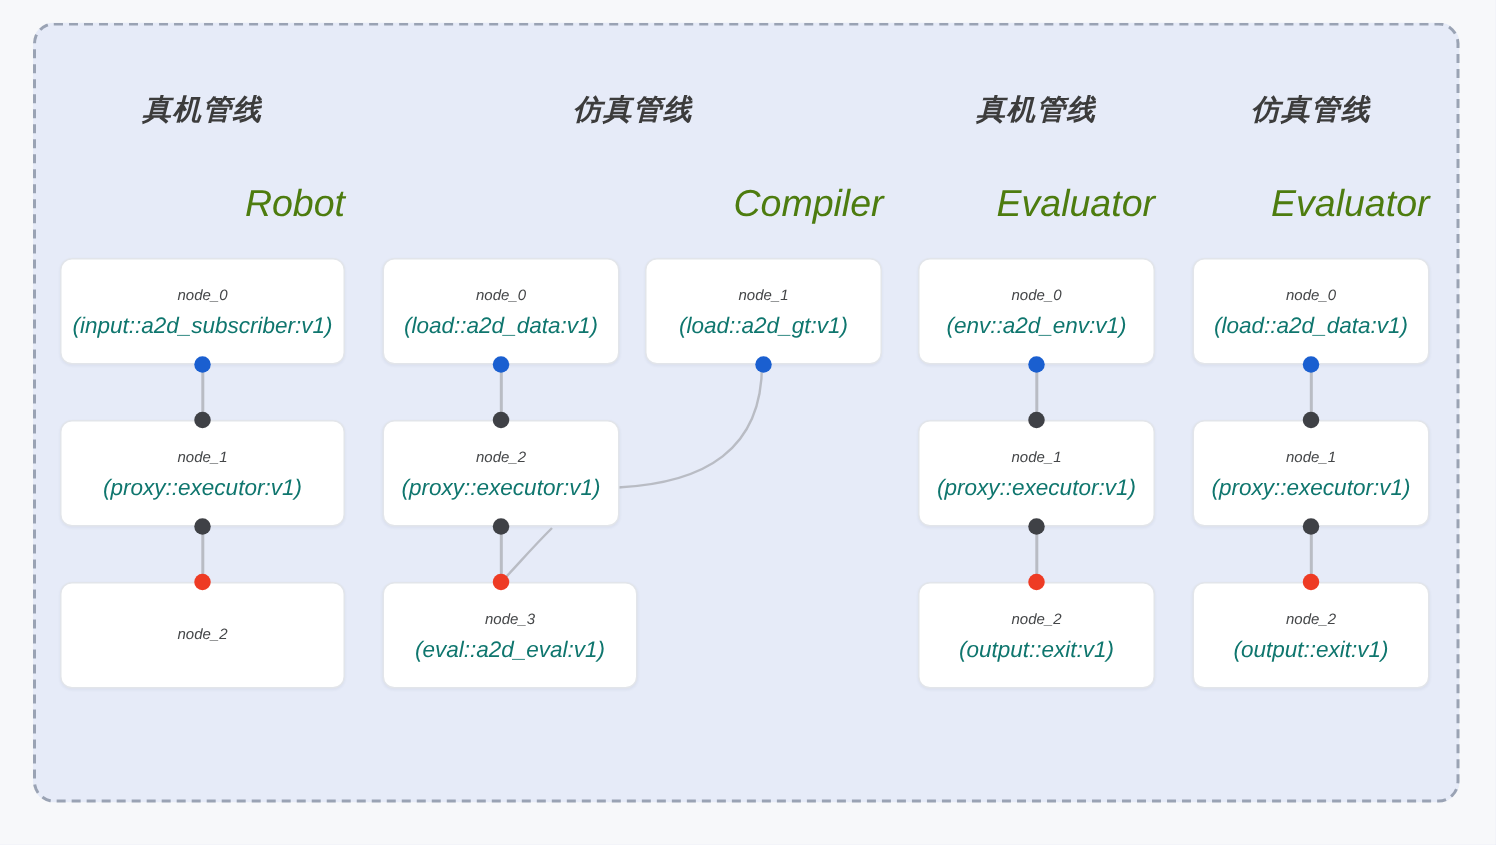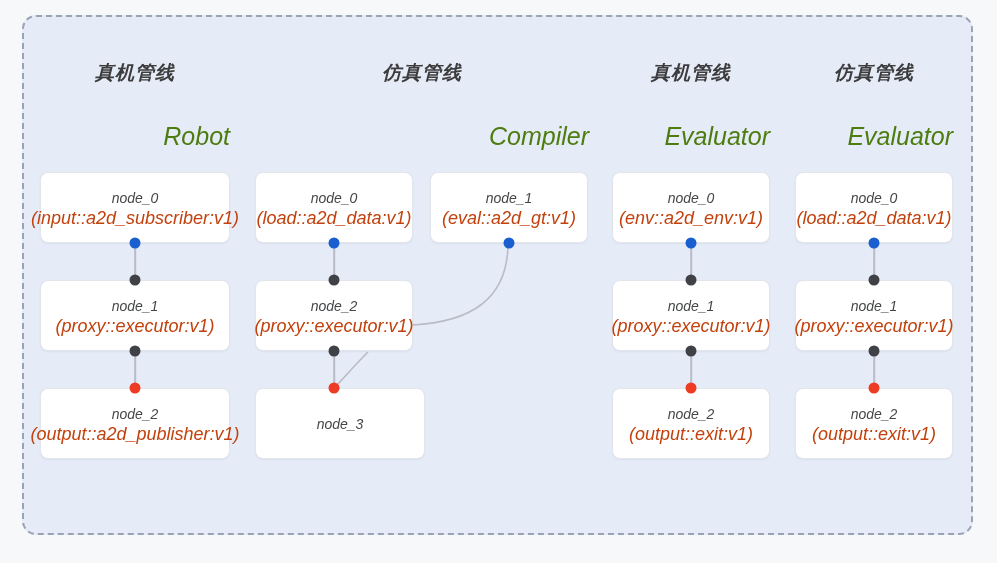--- a/index.html
+++ b/index.html
@@ -66,27 +66,27 @@
     border: 1px solid #e2e5ea;
     border-radius: 8px;
     box-shadow: 0 1px 2px rgba(40,50,80,0.06);
     display: flex;
     flex-direction: column;
     align-items: center;
     justify-content: center;
     z-index: 3;
   }
   .node-name {
-    font-size: 14px;
+    font-size: 10px;
     color: #444648;
     line-height: 20px;
   }
   .node-type {
-    font-size: 18px;
-    color: #c2410c;
+    font-size: 15px;
+    color: #0f766e;
     line-height: 20px;
   }
   .port {
     position: absolute;
     width: 11px;
     height: 11px;
     border-radius: 50%;
     z-index: 5;
     transform: translate(-50%, -50%);
   }
@@ -137,21 +137,20 @@
         <div class="node-type">(input::a2d_subscriber:v1)</div>
       </div>
 
       <div class="node" style="left:0; top:280px; width:190px; height:71px;">
         <div class="node-name">node_1</div>
         <div class="node-type">(proxy::executor:v1)</div>
       </div>
 
       <div class="node" style="left:0; top:388px; width:190px; height:71px;">
         <div class="node-name">node_2</div>
-        <div class="node-type">(output::a2d_publisher:v1)</div>
       </div>
 
       <div class="edge-line" style="left:95px; top:243px; height:37px;"></div>
       <div class="edge-line" style="left:95px; top:351px; height:37px;"></div>
 
       <div class="port port-blue" style="left:95px; top:243px;"></div>
       <div class="port port-dark" style="left:95px; top:280px;"></div>
       <div class="port port-dark" style="left:95px; top:351px;"></div>
       <div class="port port-red" style="left:95px; top:388px;"></div>
     </div>
@@ -165,25 +164,26 @@
         <div class="node-type">(load::a2d_data:v1)</div>
       </div>
 
       <div class="node" style="left:0; top:280px; width:158px; height:71px;">
         <div class="node-name">node_2</div>
         <div class="node-type">(proxy::executor:v1)</div>
       </div>
 
       <div class="node" style="left:0; top:388px; width:170px; height:71px;">
         <div class="node-name">node_3</div>
+        <div class="node-type">(eval::a2d_eval:v1)</div>
       </div>
 
       <div class="node" style="left:175px; top:172px; width:158px; height:71px;">
         <div class="node-name">node_1</div>
-        <div class="node-type">(eval::a2d_gt:v1)</div>
+        <div class="node-type">(load::a2d_gt:v1)</div>
       </div>
 
       <div class="edge-line" style="left:79px; top:243px; height:37px;"></div>
       <div class="edge-line" style="left:79px; top:351px; height:37px;"></div>
 
       <div class="port port-blue" style="left:79px; top:243px;"></div>
       <div class="port port-dark" style="left:79px; top:280px;"></div>
       <div class="port port-dark" style="left:79px; top:351px;"></div>
       <div class="port port-red" style="left:79px; top:388px;"></div>
       <div class="port port-blue" style="left:254px; top:243px;"></div>

